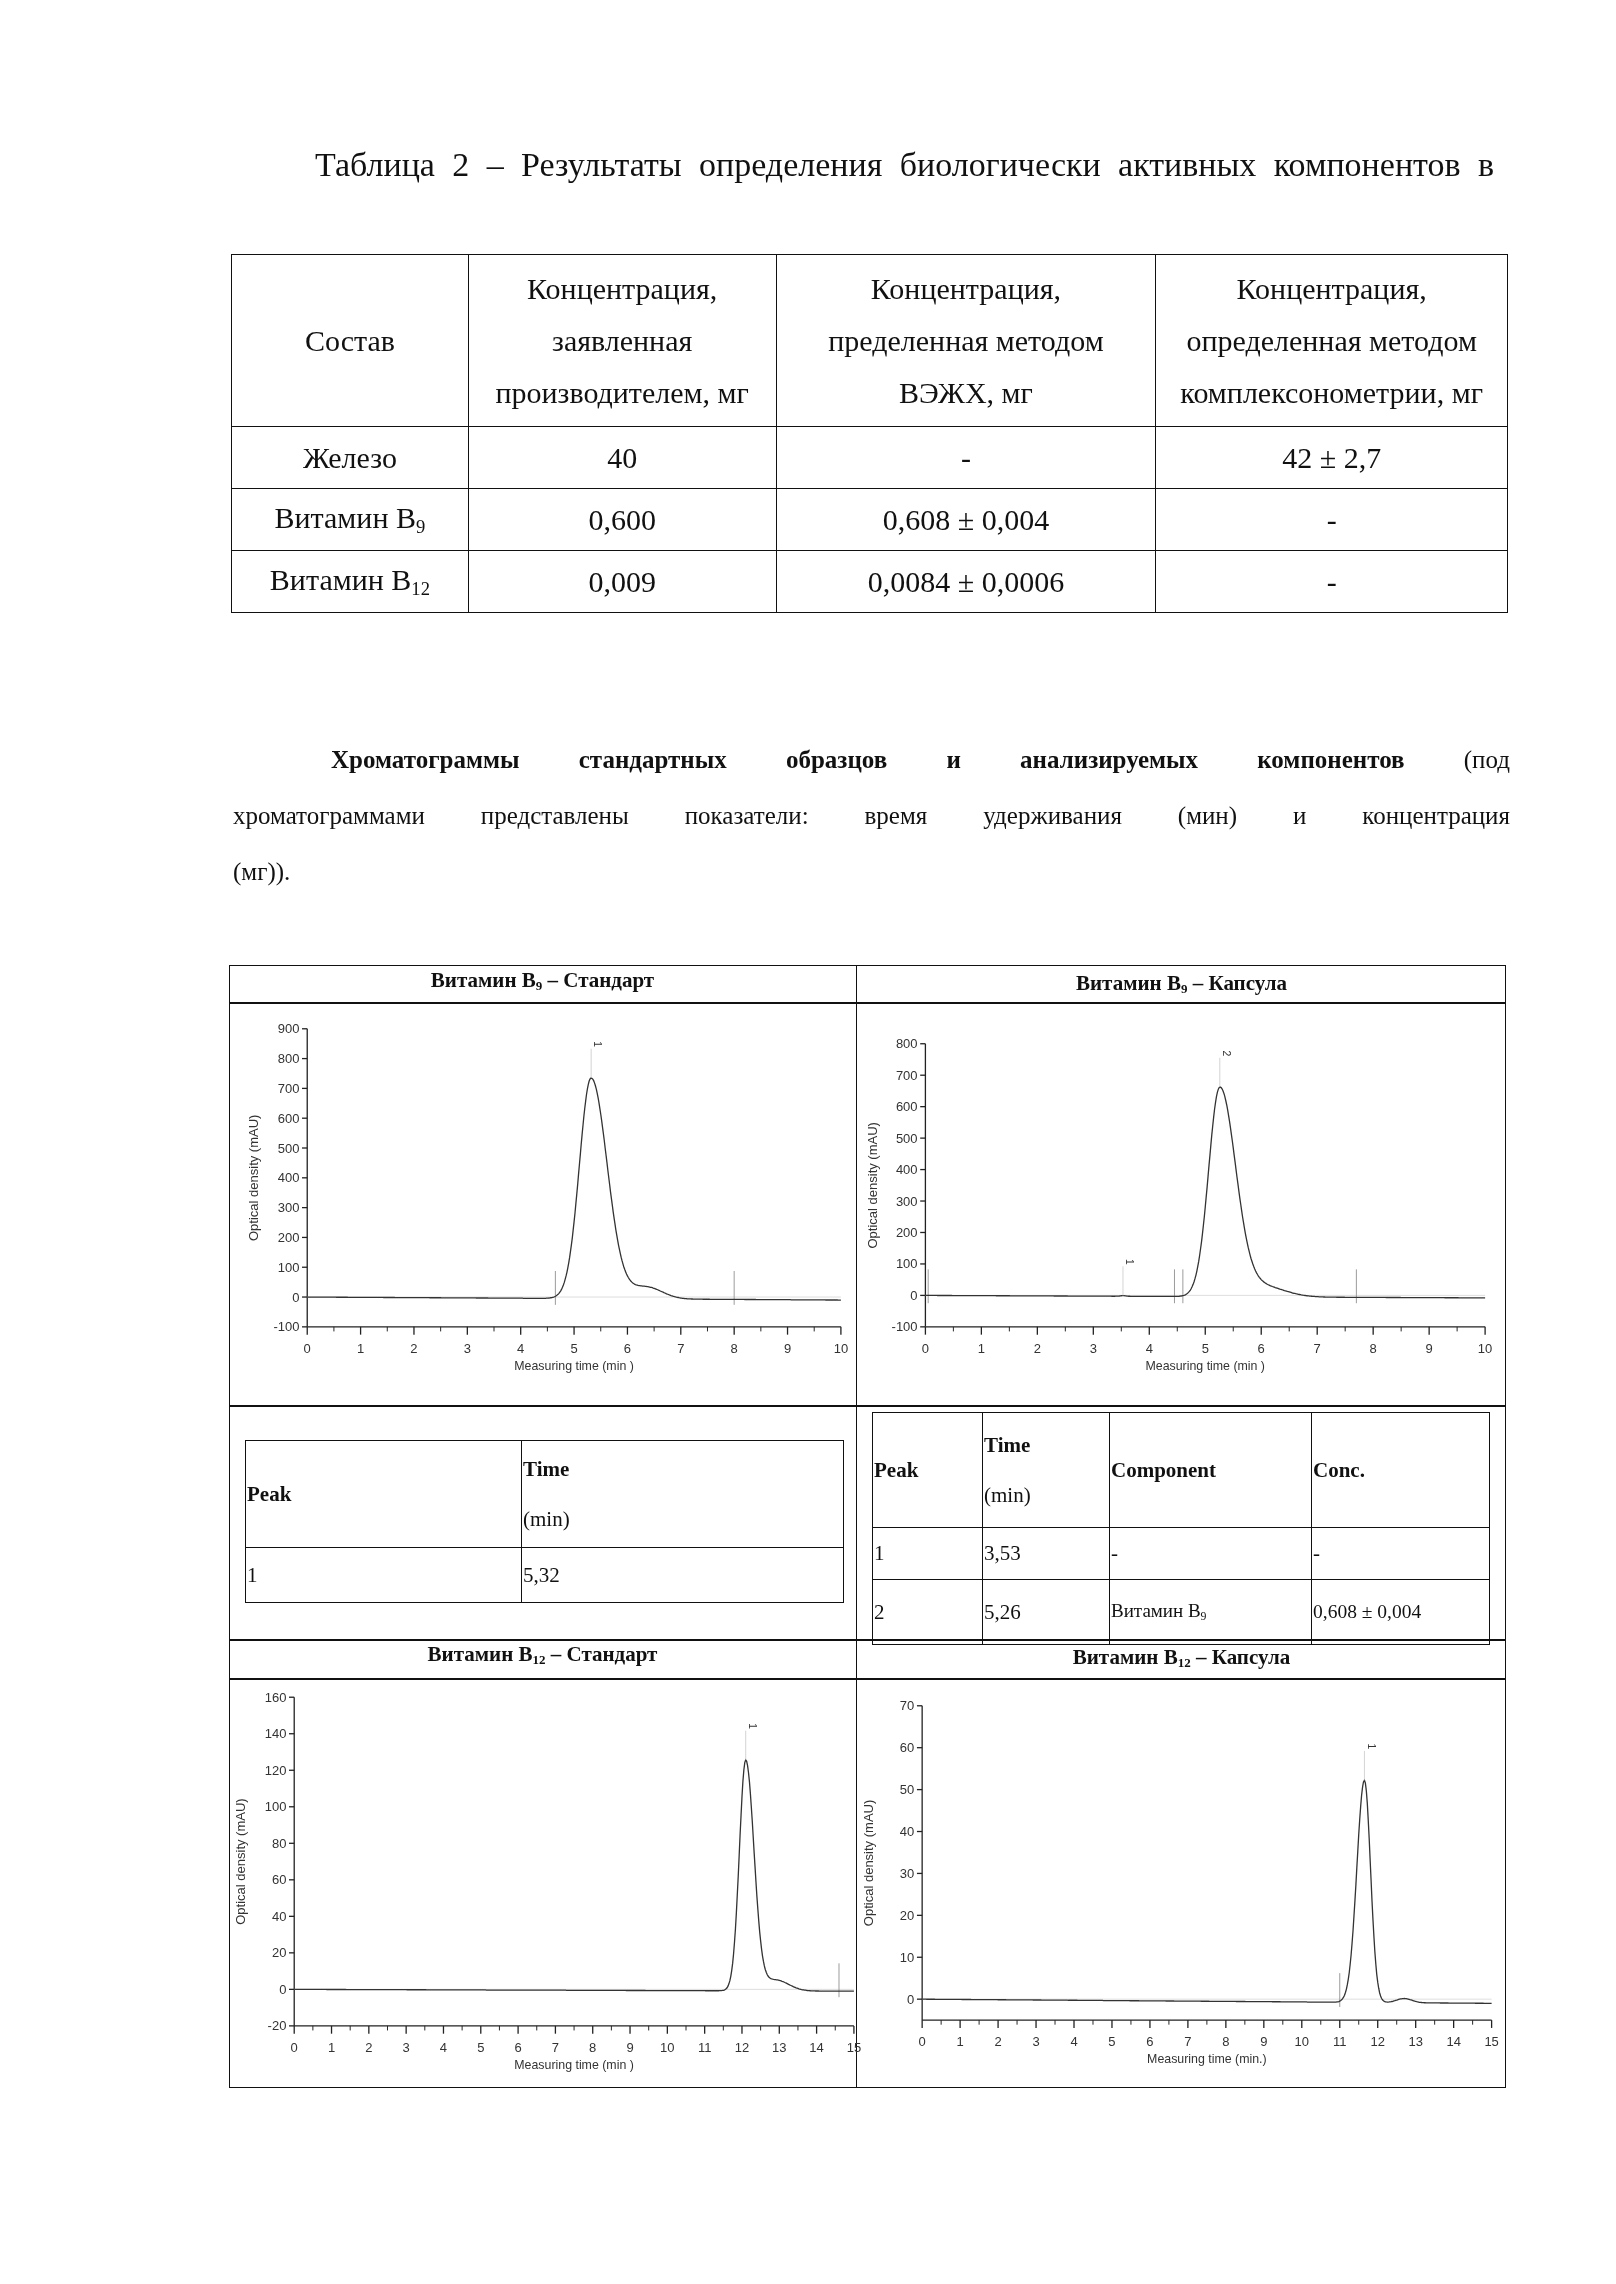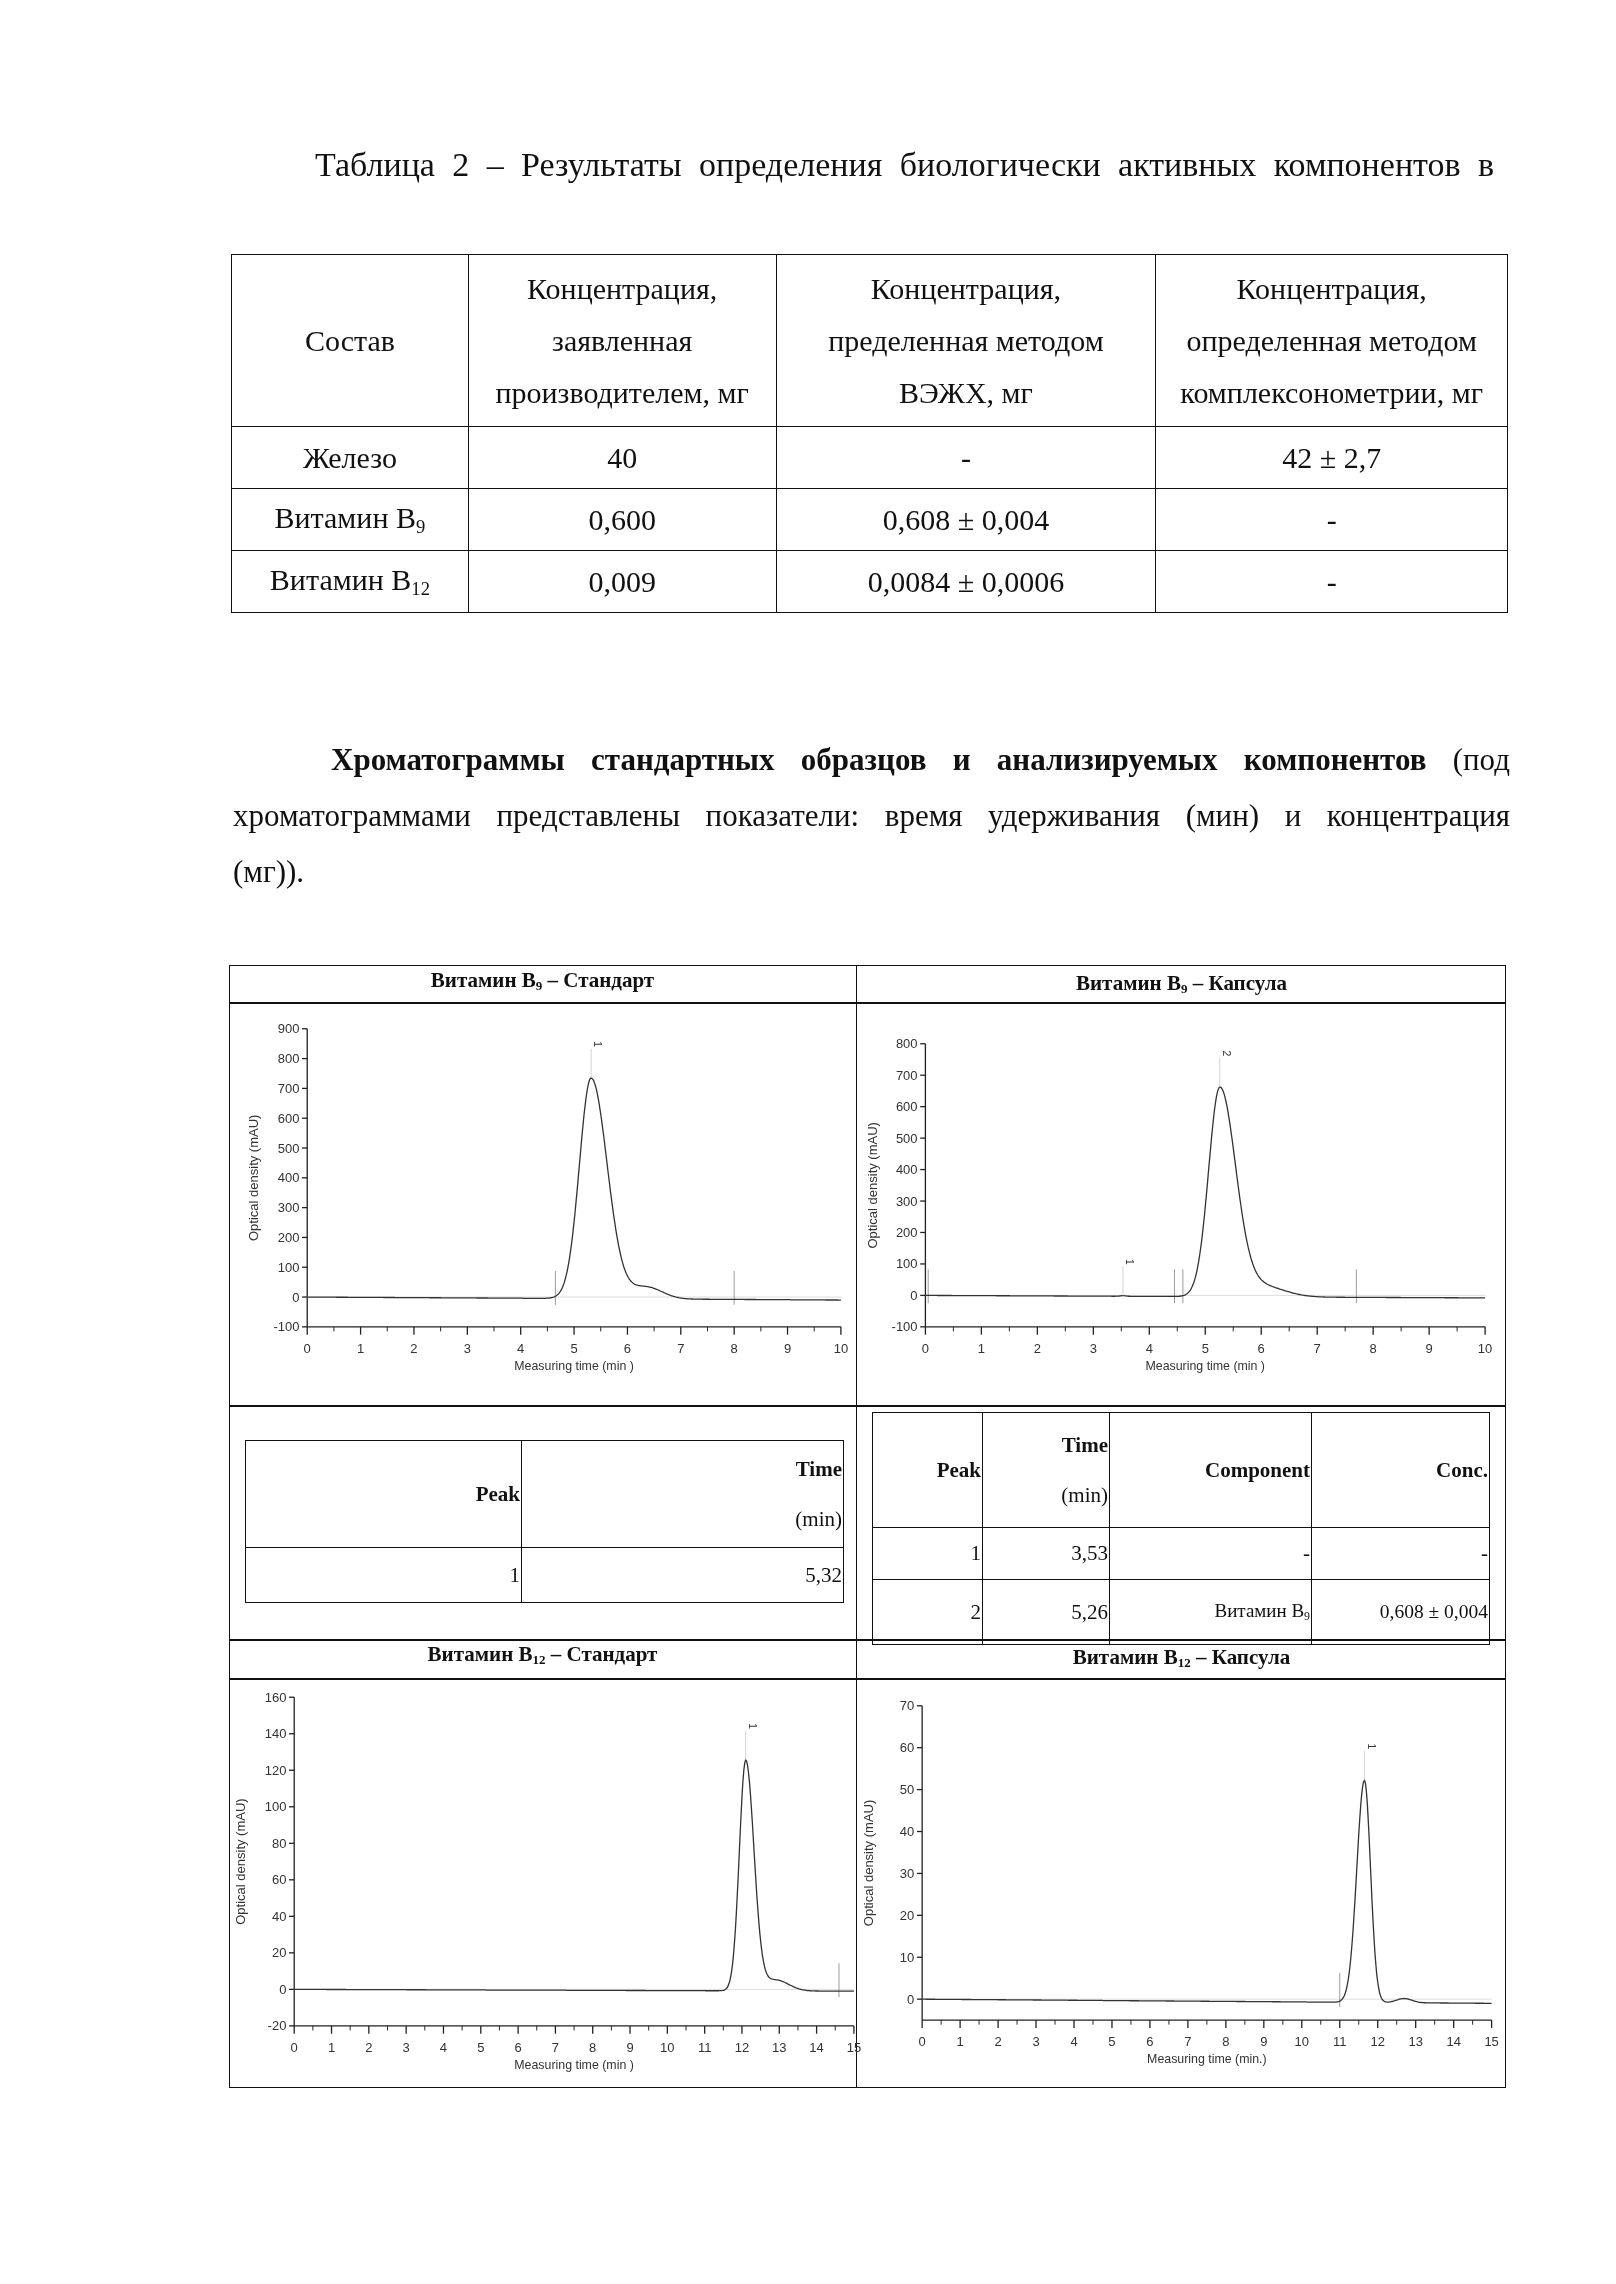--- a/index.html
+++ b/index.html
@@ -8,32 +8,32 @@
   .caption{left:217px;top:137px;width:1277px;font-size:34px;line-height:56px;text-align:justify;}
   .caption .l1{display:block;text-indent:98px;text-align:justify;text-align-last:justify;}
   table.t2{position:absolute;left:231px;top:254px;width:1277px;border-collapse:collapse;font-size:30px;}
   table.t2 td{border:1.3px solid #111;text-align:center;vertical-align:middle;padding:0 3.9px;}
   table.t2 tr.hdr td{height:171px;line-height:52px;}
   table.t2 tr.r td{height:61px;}
   table.t2 td.c0{width:228px;}
   table.t2 td.c1{width:299px;}
   table.t2 td.c2{width:371px;}
   sub{font-size:0.62em;vertical-align:-0.25em;}
-  .para{left:233px;top:732px;width:1277px;font-size:31px;line-height:56px;}
+  .para{left:233px;top:732px;width:1277px;font-size:25px;line-height:56px;}
   .para .l1{display:block;text-indent:98px;text-align:justify;text-align-last:justify;}
   .para .l2{display:block;text-align:justify;text-align-last:justify;}
   .para b{font-weight:bold;}
   .grid{position:absolute;left:229px;top:965px;width:1277px;height:1123px;border:1.3px solid #111;box-sizing:border-box;}
   .vline{position:absolute;left:856px;top:965px;width:1.3px;height:1123px;background:#111;}
   .hline{position:absolute;height:2px;background:#111;}
   .ptitle{position:absolute;font-weight:bold;font-size:21px;text-align:center;}
   svg.chart{position:absolute;overflow:visible;}
   svg text{font-family:"Liberation Sans","DejaVu Sans",sans-serif;fill:#333;}
   table.pk{position:absolute;border-collapse:collapse;font-size:21px;}
-  table.pk td{border:1.3px solid #111;text-align:right;vertical-align:middle;}
+  table.pk td{border:1.3px solid #111;text-align:left;vertical-align:middle;}
   table.pk .h{font-weight:bold;}
 </style>
 </head>
 <body>
 
 <div class="abs caption">
   <span class="l1">Таблица 2 – Результаты определения биологически активных компонентов в</span>
 </div>
 
 <table class="t2">

